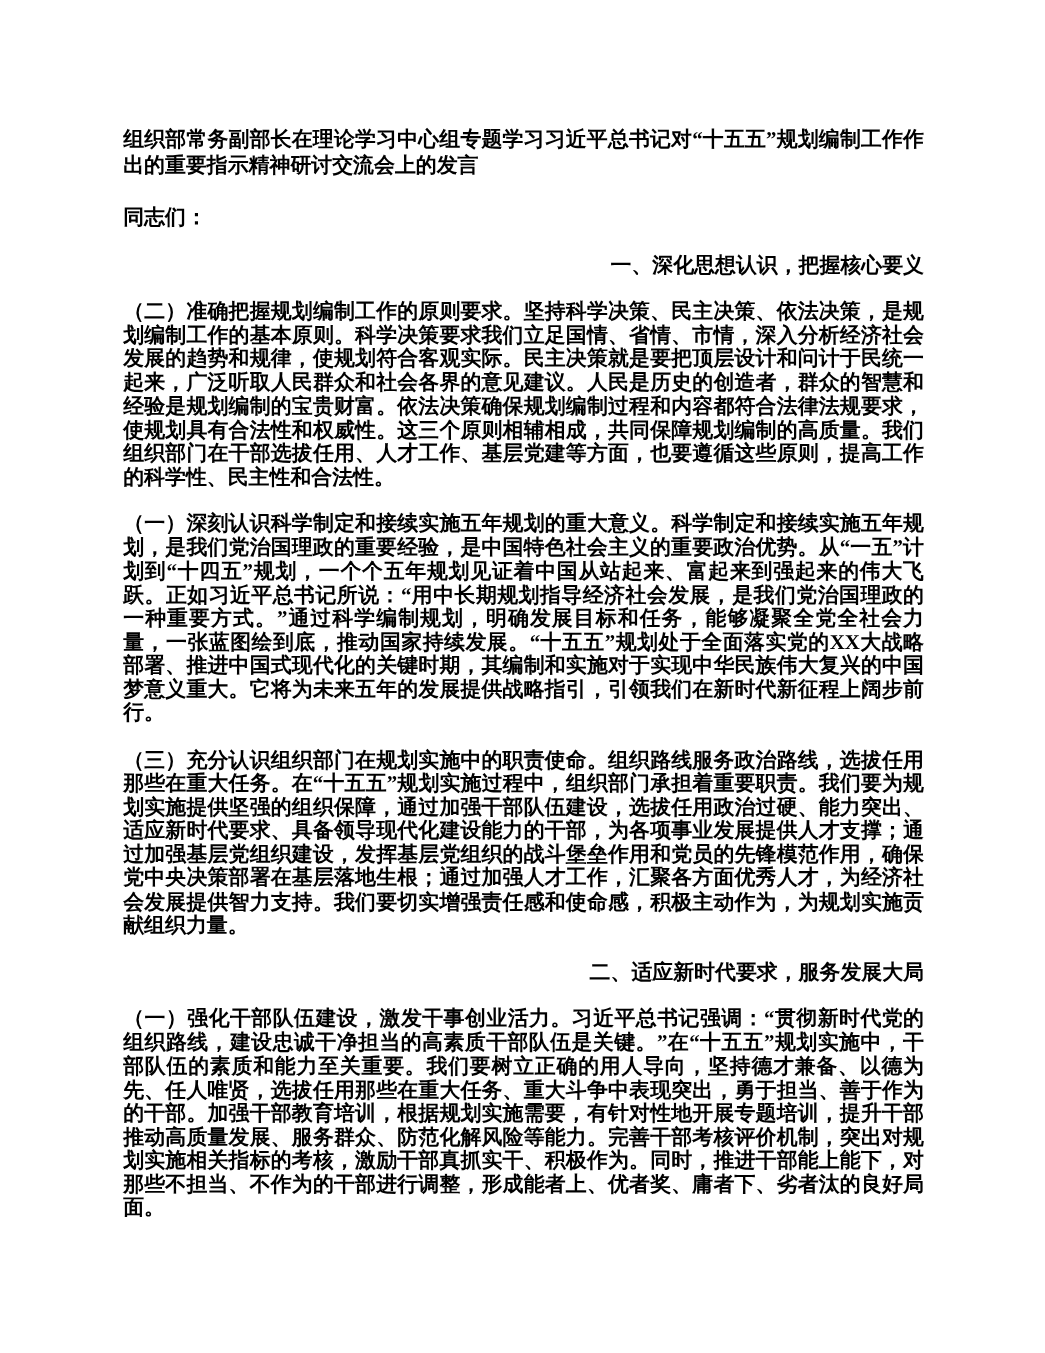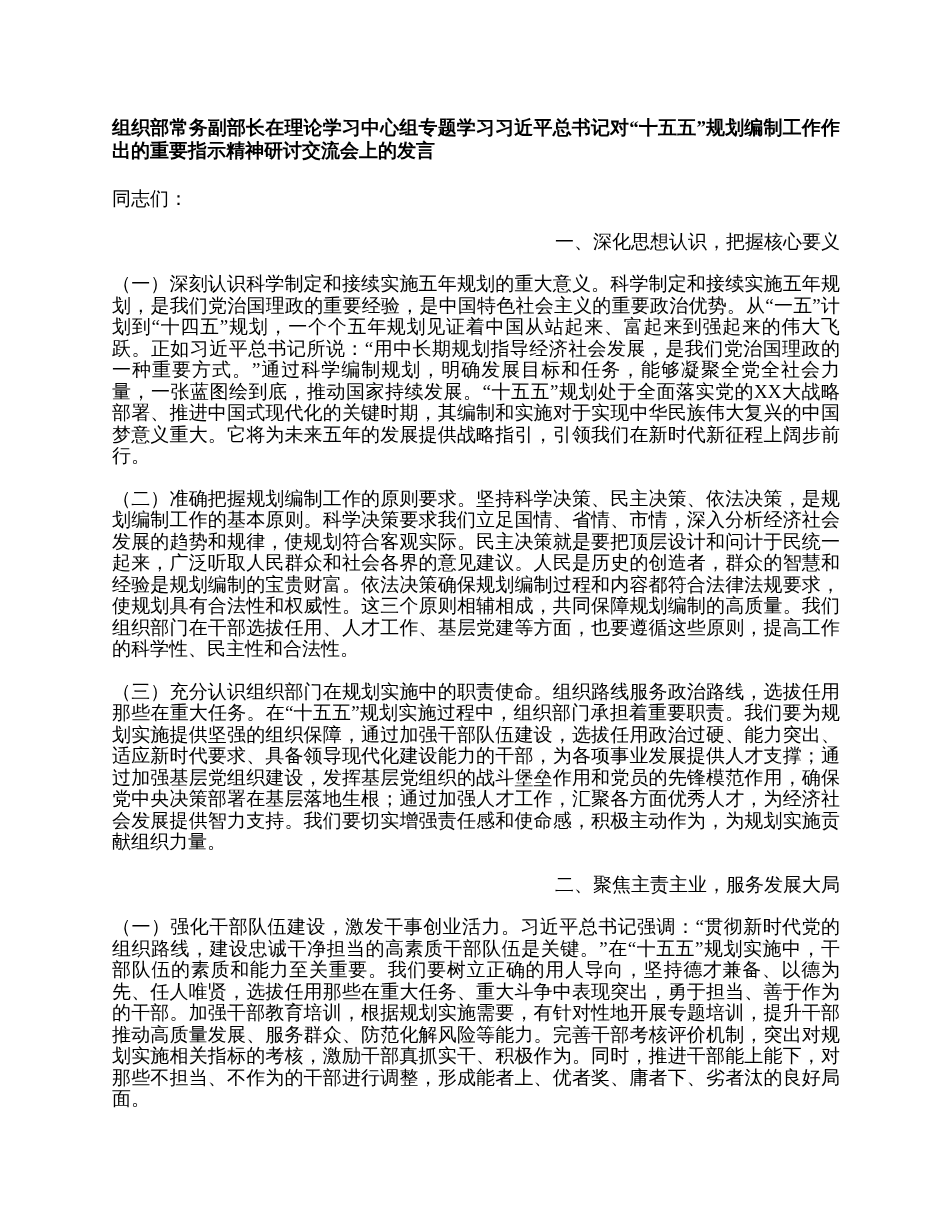--- a/index.html
+++ b/index.html
@@ -20,21 +20,21 @@
   }
   .doc-title {
     font-size: 19px;
     font-weight: bold;
     line-height: 23px;
     margin: 0 0 26px 0;
     text-align: justify;
   }
   .para {
     font-size: 19px;
-    font-weight: normal;
+    font-weight: bold;
     line-height: 21.5px;
     margin: 0 0 21px 0;
     text-align: justify;
   }
   .salutation {
     text-align: left;
   }
   .section-heading {
     text-align: right;
   }
@@ -43,22 +43,22 @@
 <body>
 
 <div class="page">
   <h1 class="doc-title">组织部常务副部长在理论学习中心组专题学习习近平总书记对“十五五”规划编制工作作出的重要指示精神研讨交流会上的发言</h1>
 
   <p class="para salutation">同志们：</p>
 
 
   <p class="para section-heading">一、深化思想认识，把握核心要义</p>
 
+  <p class="para">（二）准确把握规划编制工作的原则要求。坚持科学决策、民主决策、依法决策，是规划编制工作的基本原则。科学决策要求我们立足国情、省情、市情，深入分析经济社会发展的趋势和规律，使规划符合客观实际。民主决策就是要把顶层设计和问计于民统一起来，广泛听取人民群众和社会各界的意见建议。人民是历史的创造者，群众的智慧和经验是规划编制的宝贵财富。依法决策确保规划编制过程和内容都符合法律法规要求，使规划具有合法性和权威性。这三个原则相辅相成，共同保障规划编制的高质量。我们组织部门在干部选拔任用、人才工作、基层党建等方面，也要遵循这些原则，提高工作的科学性、民主性和合法性。</p>
+
   <p class="para">（一）深刻认识科学制定和接续实施五年规划的重大意义。科学制定和接续实施五年规划，是我们党治国理政的重要经验，是中国特色社会主义的重要政治优势。从“一五”计划到“十四五”规划，一个个五年规划见证着中国从站起来、富起来到强起来的伟大飞跃。正如习近平总书记所说：“用中长期规划指导经济社会发展，是我们党治国理政的一种重要方式。”通过科学编制规划，明确发展目标和任务，能够凝聚全党全社会力量，一张蓝图绘到底，推动国家持续发展。“十五五”规划处于全面落实党的XX大战略部署、推进中国式现代化的关键时期，其编制和实施对于实现中华民族伟大复兴的中国梦意义重大。它将为未来五年的发展提供战略指引，引领我们在新时代新征程上阔步前行。</p>
-
-  <p class="para">（二）准确把握规划编制工作的原则要求。坚持科学决策、民主决策、依法决策，是规划编制工作的基本原则。科学决策要求我们立足国情、省情、市情，深入分析经济社会发展的趋势和规律，使规划符合客观实际。民主决策就是要把顶层设计和问计于民统一起来，广泛听取人民群众和社会各界的意见建议。人民是历史的创造者，群众的智慧和经验是规划编制的宝贵财富。依法决策确保规划编制过程和内容都符合法律法规要求，使规划具有合法性和权威性。这三个原则相辅相成，共同保障规划编制的高质量。我们组织部门在干部选拔任用、人才工作、基层党建等方面，也要遵循这些原则，提高工作的科学性、民主性和合法性。</p>
 
   <p class="para">（三）充分认识组织部门在规划实施中的职责使命。组织路线服务政治路线，选拔任用那些在重大任务。在“十五五”规划实施过程中，组织部门承担着重要职责。我们要为规划实施提供坚强的组织保障，通过加强干部队伍建设，选拔任用政治过硬、能力突出、适应新时代要求、具备领导现代化建设能力的干部，为各项事业发展提供人才支撑；通过加强基层党组织建设，发挥基层党组织的战斗堡垒作用和党员的先锋模范作用，确保党中央决策部署在基层落地生根；通过加强人才工作，汇聚各方面优秀人才，为经济社会发展提供智力支持。我们要切实增强责任感和使命感，积极主动作为，为规划实施贡献组织力量。</p>
 
-  <p class="para section-heading">二、聚焦主责主业，服务发展大局</p>
+  <p class="para section-heading">二、适应新时代要求，服务发展大局</p>
 
   <p class="para">（一）强化干部队伍建设，激发干事创业活力。习近平总书记强调：“贯彻新时代党的组织路线，建设忠诚干净担当的高素质干部队伍是关键。”在“十五五”规划实施中，干部队伍的素质和能力至关重要。我们要树立正确的用人导向，坚持德才兼备、以德为先、任人唯贤，选拔任用那些在重大任务、重大斗争中表现突出，勇于担当、善于作为的干部。加强干部教育培训，根据规划实施需要，有针对性地开展专题培训，提升干部推动高质量发展、服务群众、防范化解风险等能力。完善干部考核评价机制，突出对规划实施相关指标的考核，激励干部真抓实干、积极作为。同时，推进干部能上能下，对那些不担当、不作为的干部进行调整，形成能者上、优者奖、庸者下、劣者汰的良好局面。</p>
 </div>
 
 </body></html>

